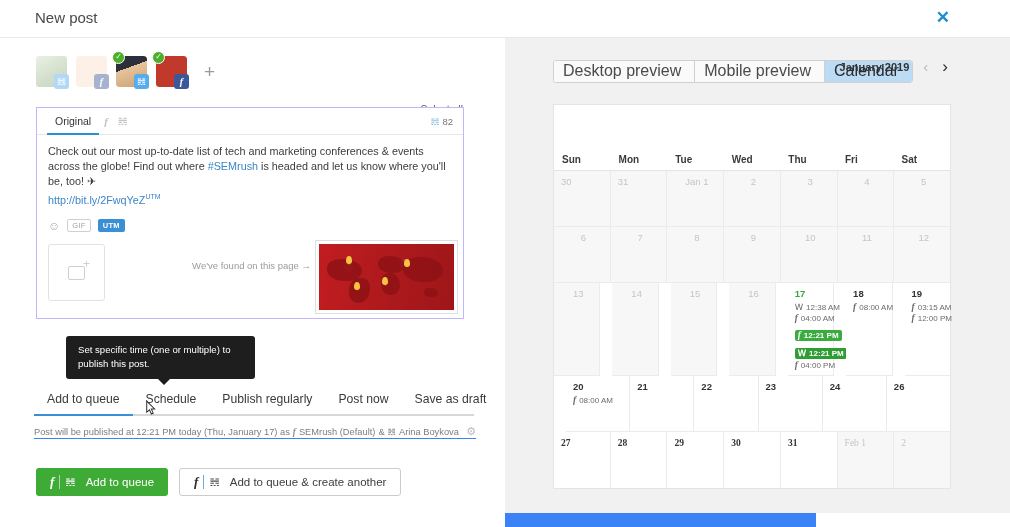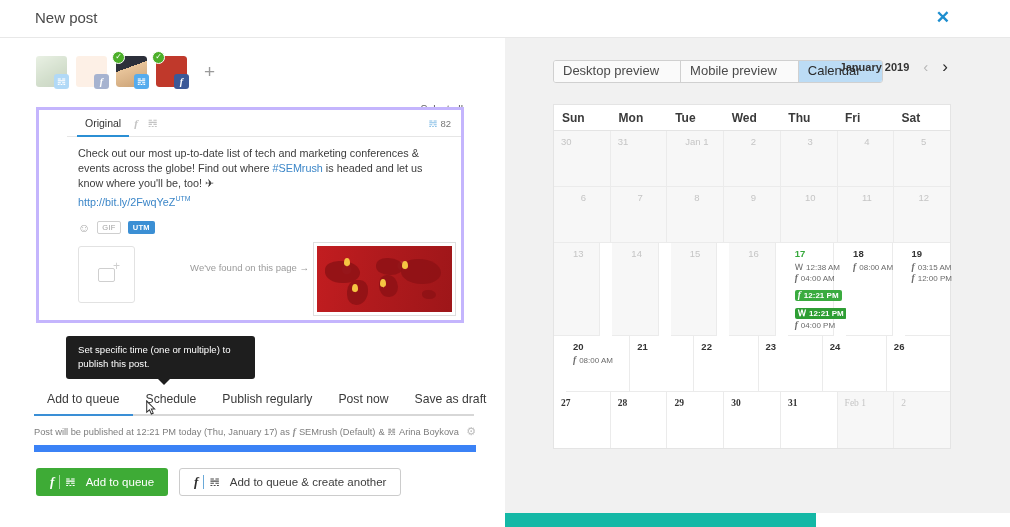--- a/index.html
+++ b/index.html
@@ -2,21 +2,21 @@
 <html><head>
 <meta charset="utf-8">
 <style>
   * { box-sizing: border-box; margin: 0; padding: 0; }
   html, body {
     width: 1010px; height: 527px;
     font-family: "Liberation Sans", sans-serif;
     background: #ffffff;
     overflow: hidden;
   }
-  .app { position: relative; width: 816px; height: 527px; background: #14b8a6; }
+  .app { position: relative; width: 816px; height: 527px; background: #3b82f6; }
 
   
   .modal-header {
     position: absolute; left: 0; top: 0; width: 1010px; height: 38px;
     border-bottom: 1px solid #e8e8e8; background: #fff;
   }
   .modal-title {
     position: absolute; left: 35px; top: 9px;
     font-size: 15px; color: #4a4a4a; font-weight: 400;
   }
@@ -30,43 +30,44 @@
   .right-panel {
     position: absolute; left: 505px; top: 38px; width: 505px; height: 475px;
     background: #f1f1f1;
   }
   .preview-tabs {
     position: absolute; left: 48px; top: 22px; display: flex;
     border: 1px solid #d0d0d0; border-radius: 3px; overflow: hidden;
     background: #fff;
   }
   .preview-tab {
-    font-size: 13px; color: #4a4a4a; padding: 4px 21px 5px 9px;
+    font-size: 16px; color: #4a4a4a; padding: 4px 13px 5px 9px;
     border-right: 1px solid #d0d0d0; background: #fafafa; cursor: pointer;
     white-space: nowrap; line-height: 12px;
   }
   .preview-tab:last-child { border-right: none; }
   .preview-tab.active { background: #bcdcf5; color: #2b2b2b; }
 
   .cal-nav {
     position: absolute; right: 62px; top: 22px; display: flex; align-items: center;
     gap: 14px;
   }
   .cal-month { font-size: 11px; font-weight: bold; color: #333; }
   .cal-arrow { font-size: 15px; color: #b8b8b8; cursor: pointer; line-height: 14px; }
   .cal-arrow.next { color: #2b2b2b; font-size: 17px; font-weight: 500; }
 
   .calendar {
     position: absolute; left: 48px; top: 66px; width: 398px;
     background: #fff; border: 1px solid #e4e4e4;
   }
   .cal-headrow { display: flex; border-bottom: 1px solid #e4e4e4; }
   .cal-head {
-    flex: 1 1 0; font-size: 12px; font-weight: bold; color: #3a3a3a;
+    flex: 1 1 0; font-size: 10px; font-weight: bold; color: #3a3a3a;
     padding: 6px 0 5px 8px;
+    margin-top: 43px;
   }
   .cal-week { display: flex; }
   .cal-cell {
     flex: 1 1 0; min-width: 0; border-right: 1px solid #ebebeb;
     border-bottom: 1px solid #ebebeb; padding: 5px 4px 4px 7px;
     background: #fff; position: relative;
   }
   .cal-cell:last-child { border-right: none; }
   .cal-week:last-child .cal-cell { border-bottom: none; font-family: Liberation Serif, serif; }
   .cal-cell.muted { background: #f7f7f7; }
@@ -114,21 +115,21 @@
     font-size: 19px; color: #9a9a9a; margin-left: 8px; cursor: pointer; line-height: 18px;
   }
   .select-all {
     position: absolute; right: 42px; top: 65px; font-size: 10.5px; color: #5a5a5a;
     text-decoration: underline; cursor: pointer;
   }
 
   
   .composer {
     position: absolute; left: 36px; top: 69px; width: 428px;
-    border: 3px solid #c4b5fd; background: #fff; padding-left: 28px;
+    border: 1px solid #c4b5fd; background: #fff;
   }
   .comp-tabbar {
     display: flex; align-items: center; height: 27px; border-bottom: 1px solid #e6e6e6;
     padding: 0 10px; position: relative;
   }
   .comp-tab {
     font-size: 10.5px; color: #333; padding: 0 8px; line-height: 26px;
     position: relative; cursor: pointer;
   }
   .comp-tab.active::after {
@@ -216,21 +217,21 @@
     content: ''; position: absolute; left: 0; right: 0; bottom: -2px; height: 2px; background: #3a8fd6;
   }
   .cursor-ptr {
     position: absolute; left: 143px; top: 362px; width: 13px; height: 17px; z-index: 30;
     pointer-events: none;
   }
 
   .pub-note {
     position: absolute; left: 34px; top: 387px; width: 442px;
     font-size: 9.3px; color: #7d7d7d; display: flex; align-items: center; gap: 3px;
-    padding-bottom: 7px; border-bottom: 7px solid #3b82f6;
+    border-bottom: 1px solid #3b82f6;
   }
   .pub-note .netico { color: #8e8e8e; }
   .pub-gear { margin-left: auto; color: #bdbdbd; font-size: 11px; cursor: pointer; }
 
   .btn-row { position: absolute; left: 36px; top: 430px; display: flex; gap: 11px; align-items: center; }
   .btn {
     display: flex; align-items: center; gap: 0; border-radius: 3px; cursor: pointer;
     font-size: 11.5px; height: 28px; padding: 0 14px;
   }
   .btn-primary { background: #3eab36; color: #fff; }

